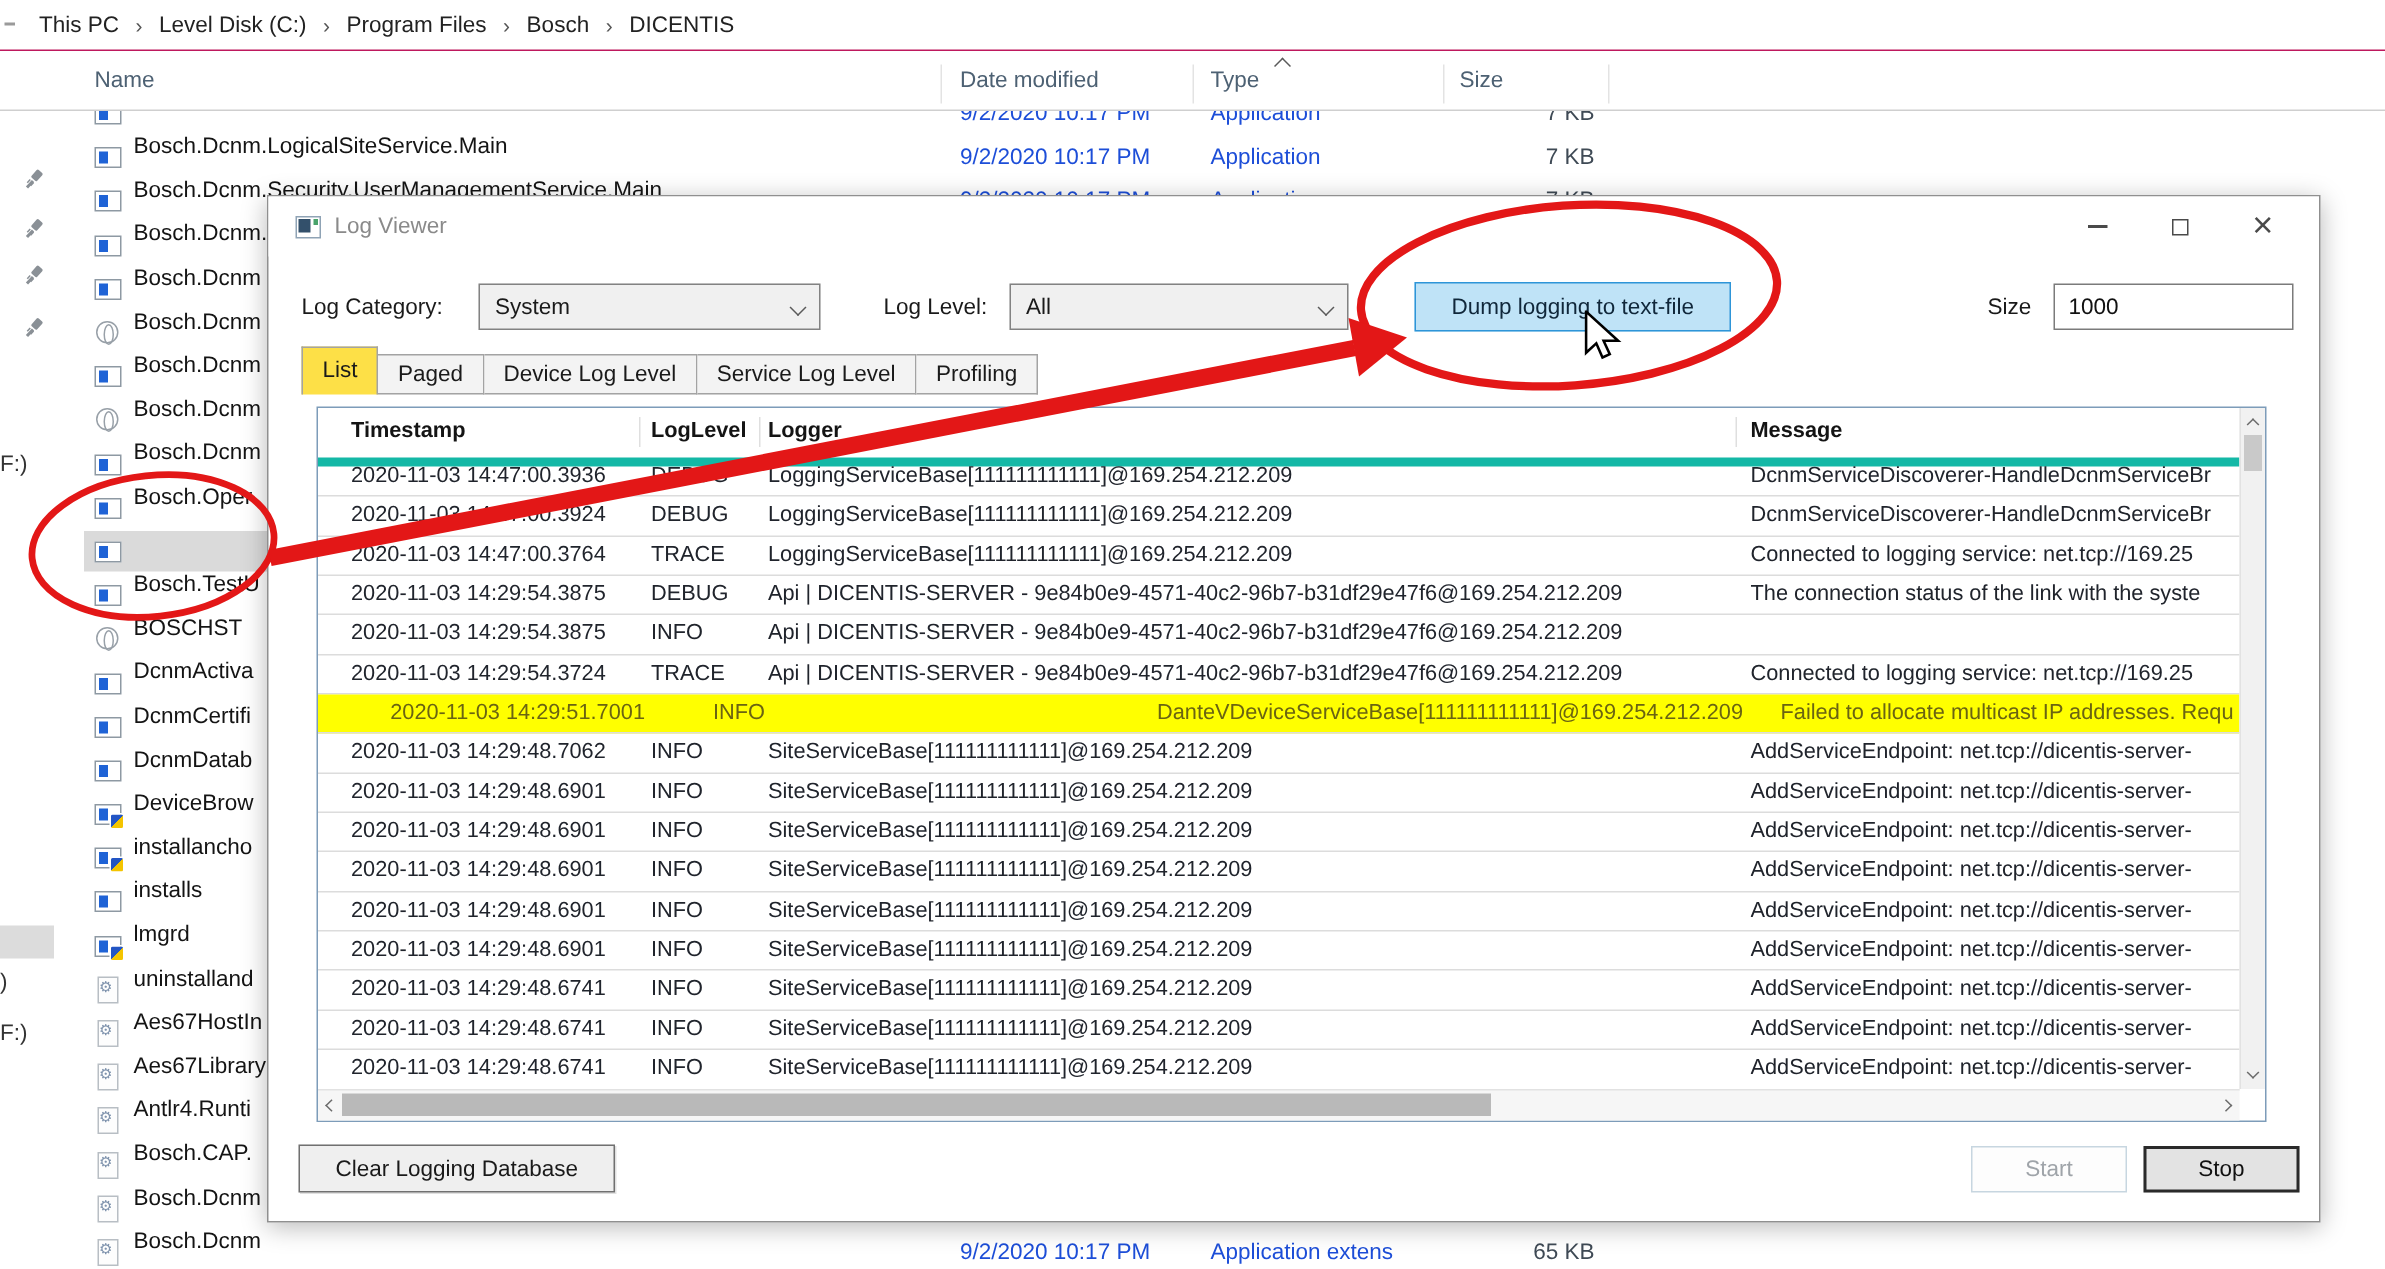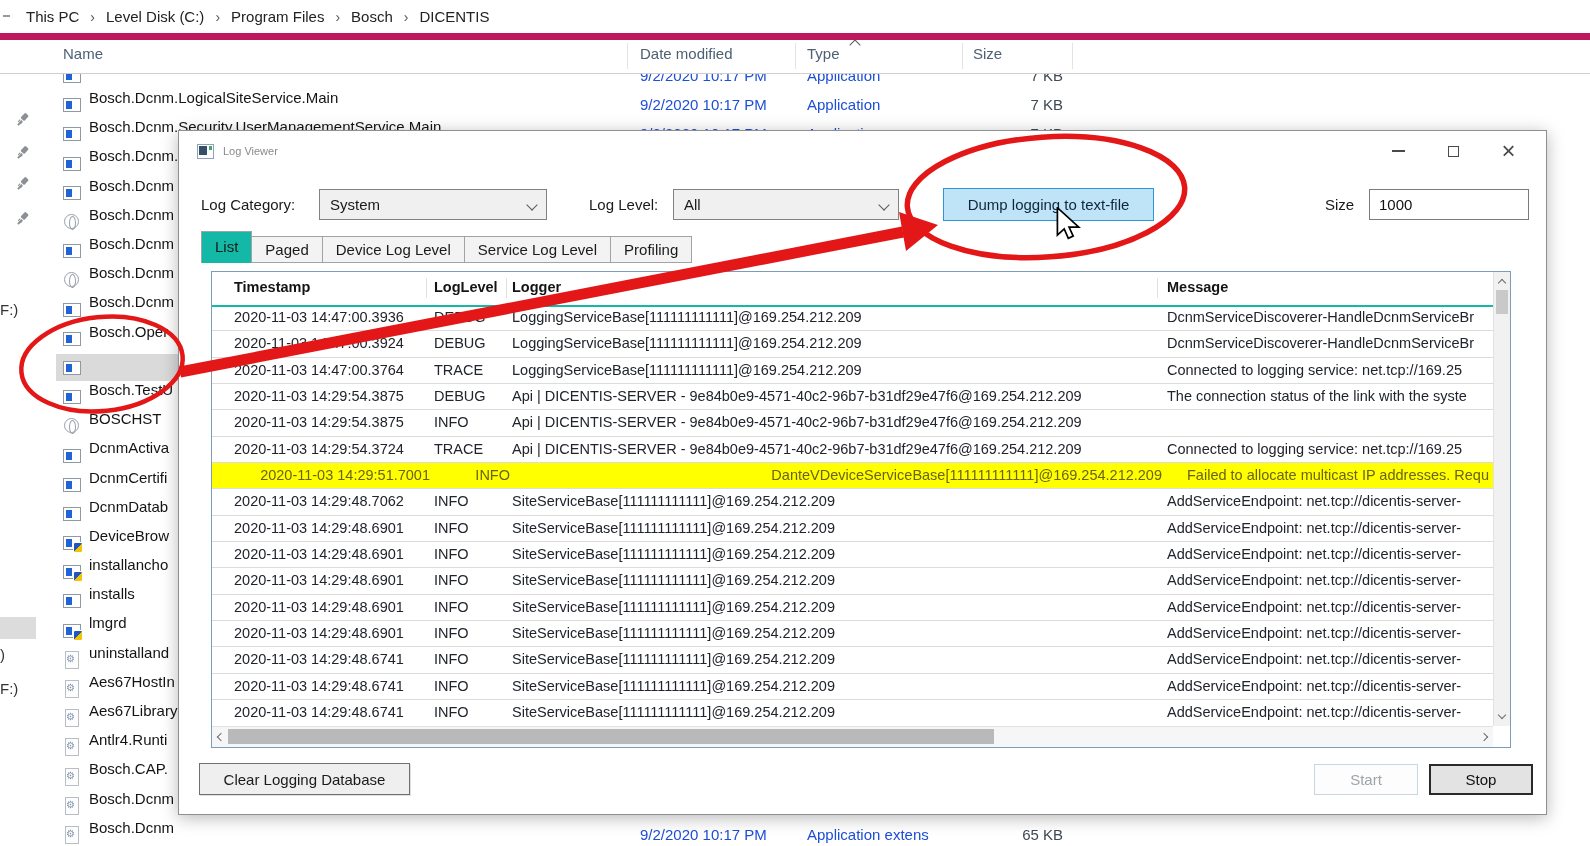--- a/index.html
+++ b/index.html
@@ -11,21 +11,21 @@
   .chev{display:inline-block;width:7px;height:7px;border-right:1.6px solid #5a5a5a;border-bottom:1.6px solid #5a5a5a;}
   .chev.down{transform:rotate(45deg);}
   .chev.up{transform:rotate(-135deg);}
   .chev.right{transform:rotate(-45deg);}
   .chev.left{transform:rotate(135deg);}
   .chev.sm{width:5px;height:5px;border-width:1.4px;border-color:#6b6b6b;}
 
   
   .explorer{position:absolute;inset:0;background:#fff;}
   .breadcrumb{position:absolute;left:0;top:0;right:0;height:33px;background:#fff;z-index:3;
-              border-bottom:7px solid #be185d;display:flex;align-items:center;padding-left:26px;font-size:15px;}
+              border-bottom:1px solid #be185d;display:flex;align-items:center;padding-left:26px;font-size:15px;}
   .crumb-frag{position:absolute;left:3px;top:15px;width:7px;height:2px;background:#9a9a9a;}
   .crumb{display:flex;align-items:center;}
   .crumb-label{color:#222;}
   .crumb-sep{color:#555;margin:0 11px;font-size:14px;}
   .crumb:last-child .crumb-sep{display:none;}
 
   .colheaders{position:absolute;left:0;top:33px;right:0;height:40px;background:#fff;z-index:2;
               border-bottom:1px solid #cfcfcf;font-size:15px;color:#4d6173;}
   .ch{position:absolute;top:12px;}
   .ch-name{left:63px;} .ch-date{left:640px;} .ch-type{left:807px;} .ch-size{left:973px;}
@@ -60,46 +60,46 @@
   .drive-label{position:absolute;left:0;font-size:15px;color:#333;z-index:2;}
   .navsel{position:absolute;left:0;top:617px;width:36px;height:22px;background:#dcdcdc;z-index:2;}
 
   
   .logwin{position:absolute;left:178px;top:130px;width:1369px;height:685px;background:#fff;
           border:1px solid #8f8f8f;box-shadow:0 3px 16px rgba(0,0,0,.28);z-index:10;box-sizing:border-box;font-size:15px;}
   .titlebar{position:absolute;left:0;top:0;right:0;height:40px;background:#fff;}
   .lv-icon{position:absolute;left:18px;top:13px;width:15px;height:13px;border:1px solid #8fa3b5;background:#fff;}
   .lv-icon::before{content:"";position:absolute;left:1px;top:1px;width:8px;height:9px;background:#33506b;}
   .lv-icon::after{content:"";position:absolute;right:1px;top:1px;width:3px;height:4px;background:#49a36b;}
-  .lv-title{position:absolute;left:44px;top:0;line-height:40px;color:#8a8a8a;font-size:11px;}
+  .lv-title{position:absolute;left:44px;top:0;line-height:40px;color:#8a8a8a;font-size:15px;}
   .winbtns{position:absolute;right:10px;top:0;height:40px;display:flex;}
   .winbtn{width:55px;height:40px;display:flex;align-items:center;justify-content:center;color:#4a4a4a;}
   .glyph-min{width:13px;height:1.5px;background:#4a4a4a;display:block;}
   .glyph-max{width:11px;height:11px;border:1.5px solid #4a4a4a;display:block;box-sizing:border-box;}
   .glyph-close{font-size:24px;line-height:22px;font-weight:300;color:#4a4a4a;}
 
   .controls{position:absolute;left:0;top:58px;right:0;height:34px;}
   .lbl{position:absolute;top:0;line-height:32px;color:#1a1a1a;}
   .combo{position:absolute;top:0;height:31px;background:#f0f0f0;border:1px solid #828282;box-sizing:border-box;
          display:flex;align-items:center;padding:0 10px;}
   .combo .combo-chev{position:absolute;right:10px;top:11px;}
   .dumpbtn{position:absolute;left:764px;top:-1px;width:211px;height:33px;background:#bfe3f7;border:1px solid #2e95d8;
            color:#10273a;font-size:15px;font-family:inherit;padding:0;}
   .sizebox{position:absolute;left:1190px;top:0;width:160px;height:31px;background:#fff;border:1px solid #7b7b7b;
            box-sizing:border-box;font-size:15px;font-family:inherit;padding:0 9px;color:#111;}
 
   .tabs{position:absolute;left:22px;top:100px;display:flex;align-items:flex-end;height:32px;}
   .tab{height:27px;line-height:26px;padding:0 13px;background:#f3f3f3;border:1px solid #a3a3a3;
        border-left-width:0;box-sizing:border-box;color:#1a1a1a;}
   .tab:first-child,.tab.active{border-left-width:1px;}
-  .tab.active{height:32px;line-height:30px;background:#14b8a6;border-bottom:none;position:relative;z-index:2;}
+  .tab.active{height:32px;line-height:30px;background:#fde047;border-bottom:none;position:relative;z-index:2;}
 
   .ltable{position:absolute;left:32px;top:140px;width:1300px;height:477px;border:1px solid #7d9cb9;
           box-sizing:border-box;background:#fff;}
-  .lheader{position:absolute;left:0;top:0;right:17px;height:33px;border-bottom:2px solid #14b8a6;
+  .lheader{position:absolute;left:0;top:0;right:17px;height:33px;border-bottom:6px solid #14b8a6;
            font-size:14.5px;font-weight:bold;color:#141414;}
   .lheader span{position:absolute;top:7px;}
   .hts{left:22px;} .hlvl{left:222px;} .hlg{left:300px;} .hmsg{left:955px;}
   .hsep{position:absolute;top:6px;width:1px;height:20px;background:#dfdfdf;}
   .lrows{position:absolute;left:0;top:33px;width:1281px;}
   .lrow{position:relative;height:26.35px;border-bottom:1px solid #dcdcdc;box-sizing:border-box;
         font-size:14.5px;color:#20242c;white-space:nowrap;}
   .lrow .c{position:absolute;top:0;line-height:25px;overflow:hidden;}
   .c.ts{left:22px;width:196px;} .c.lvl{left:222px;width:76px;} .c.lg{left:300px;width:650px;} .c.msg{left:955px;right:4px;}
   .lrow.warn{background:#ffff00;}

